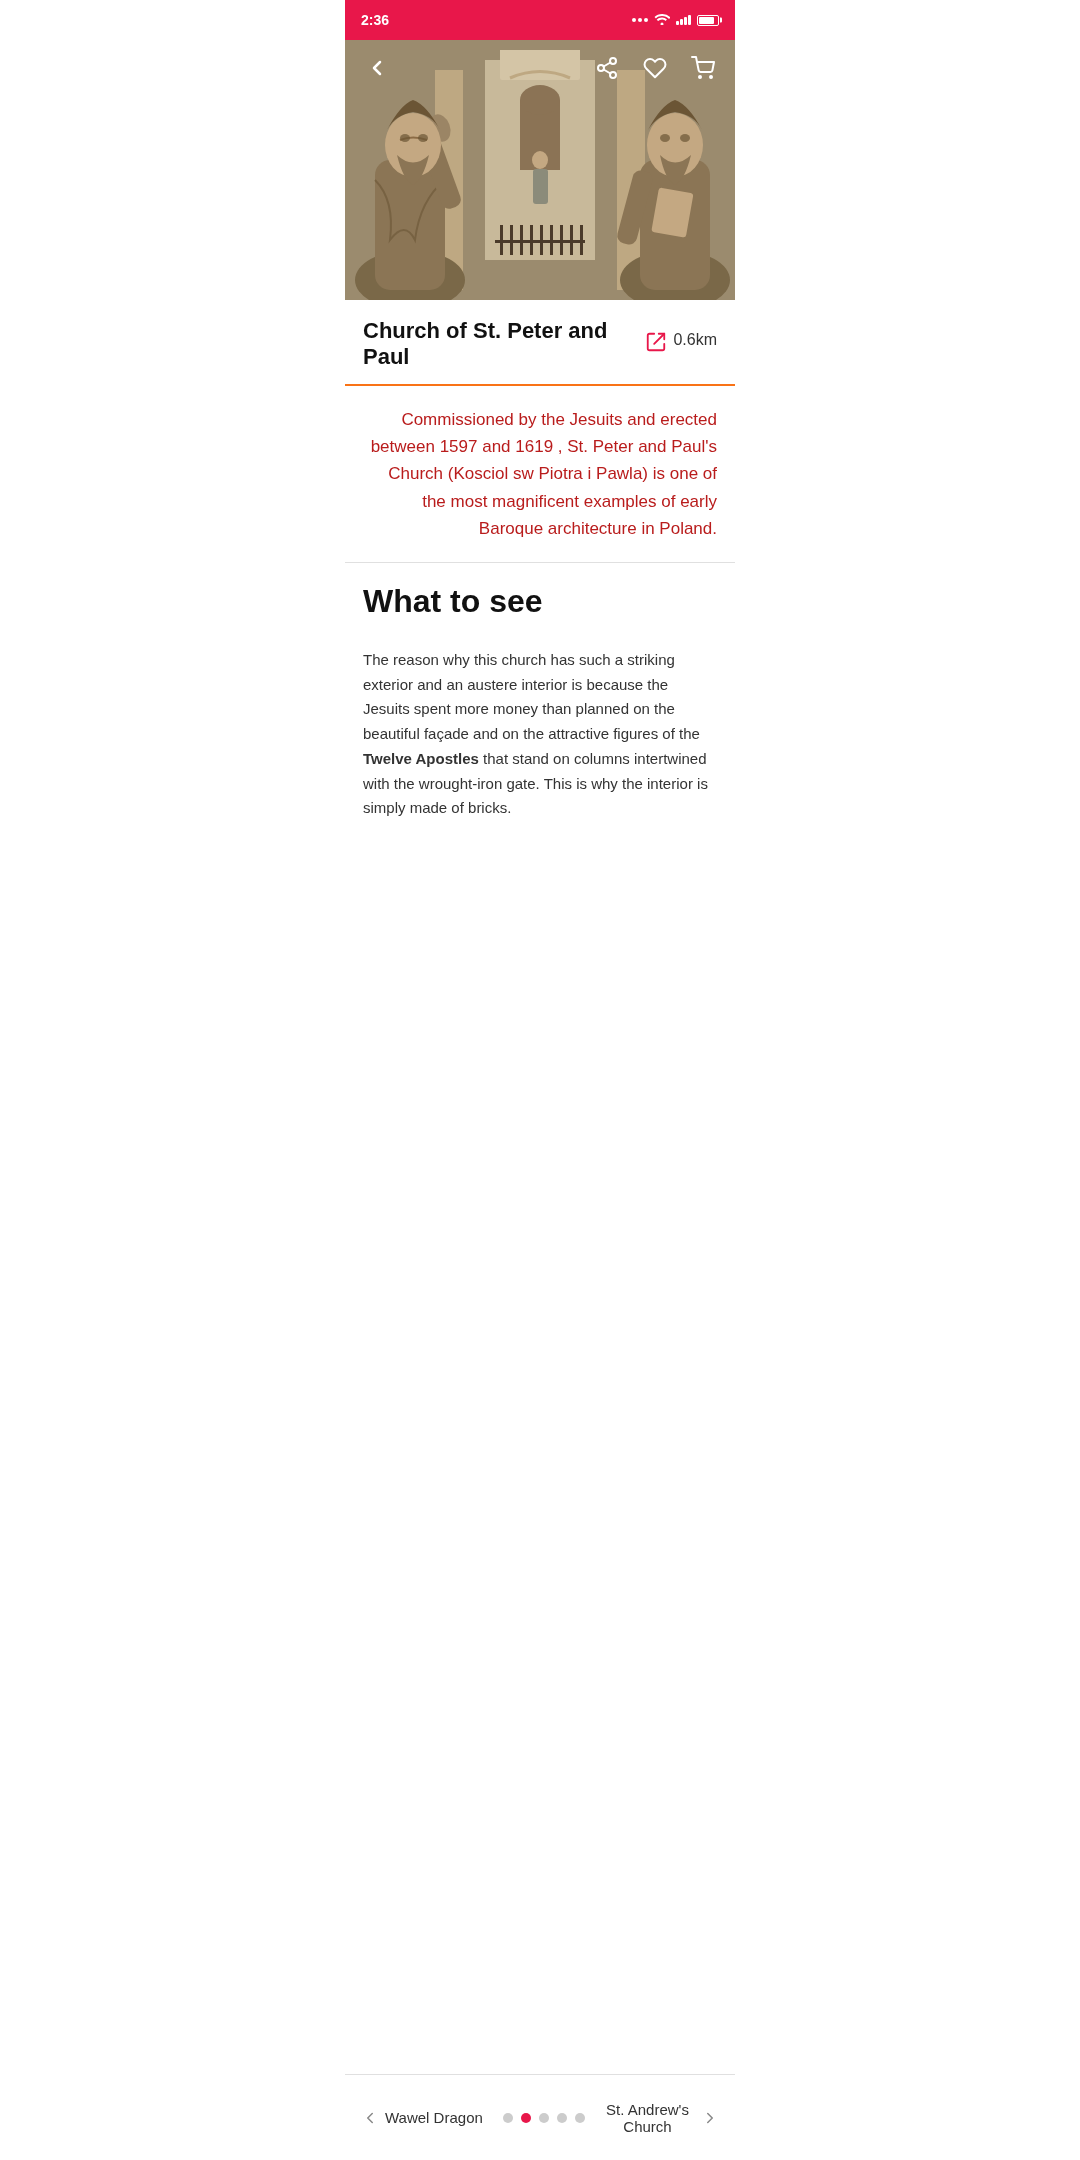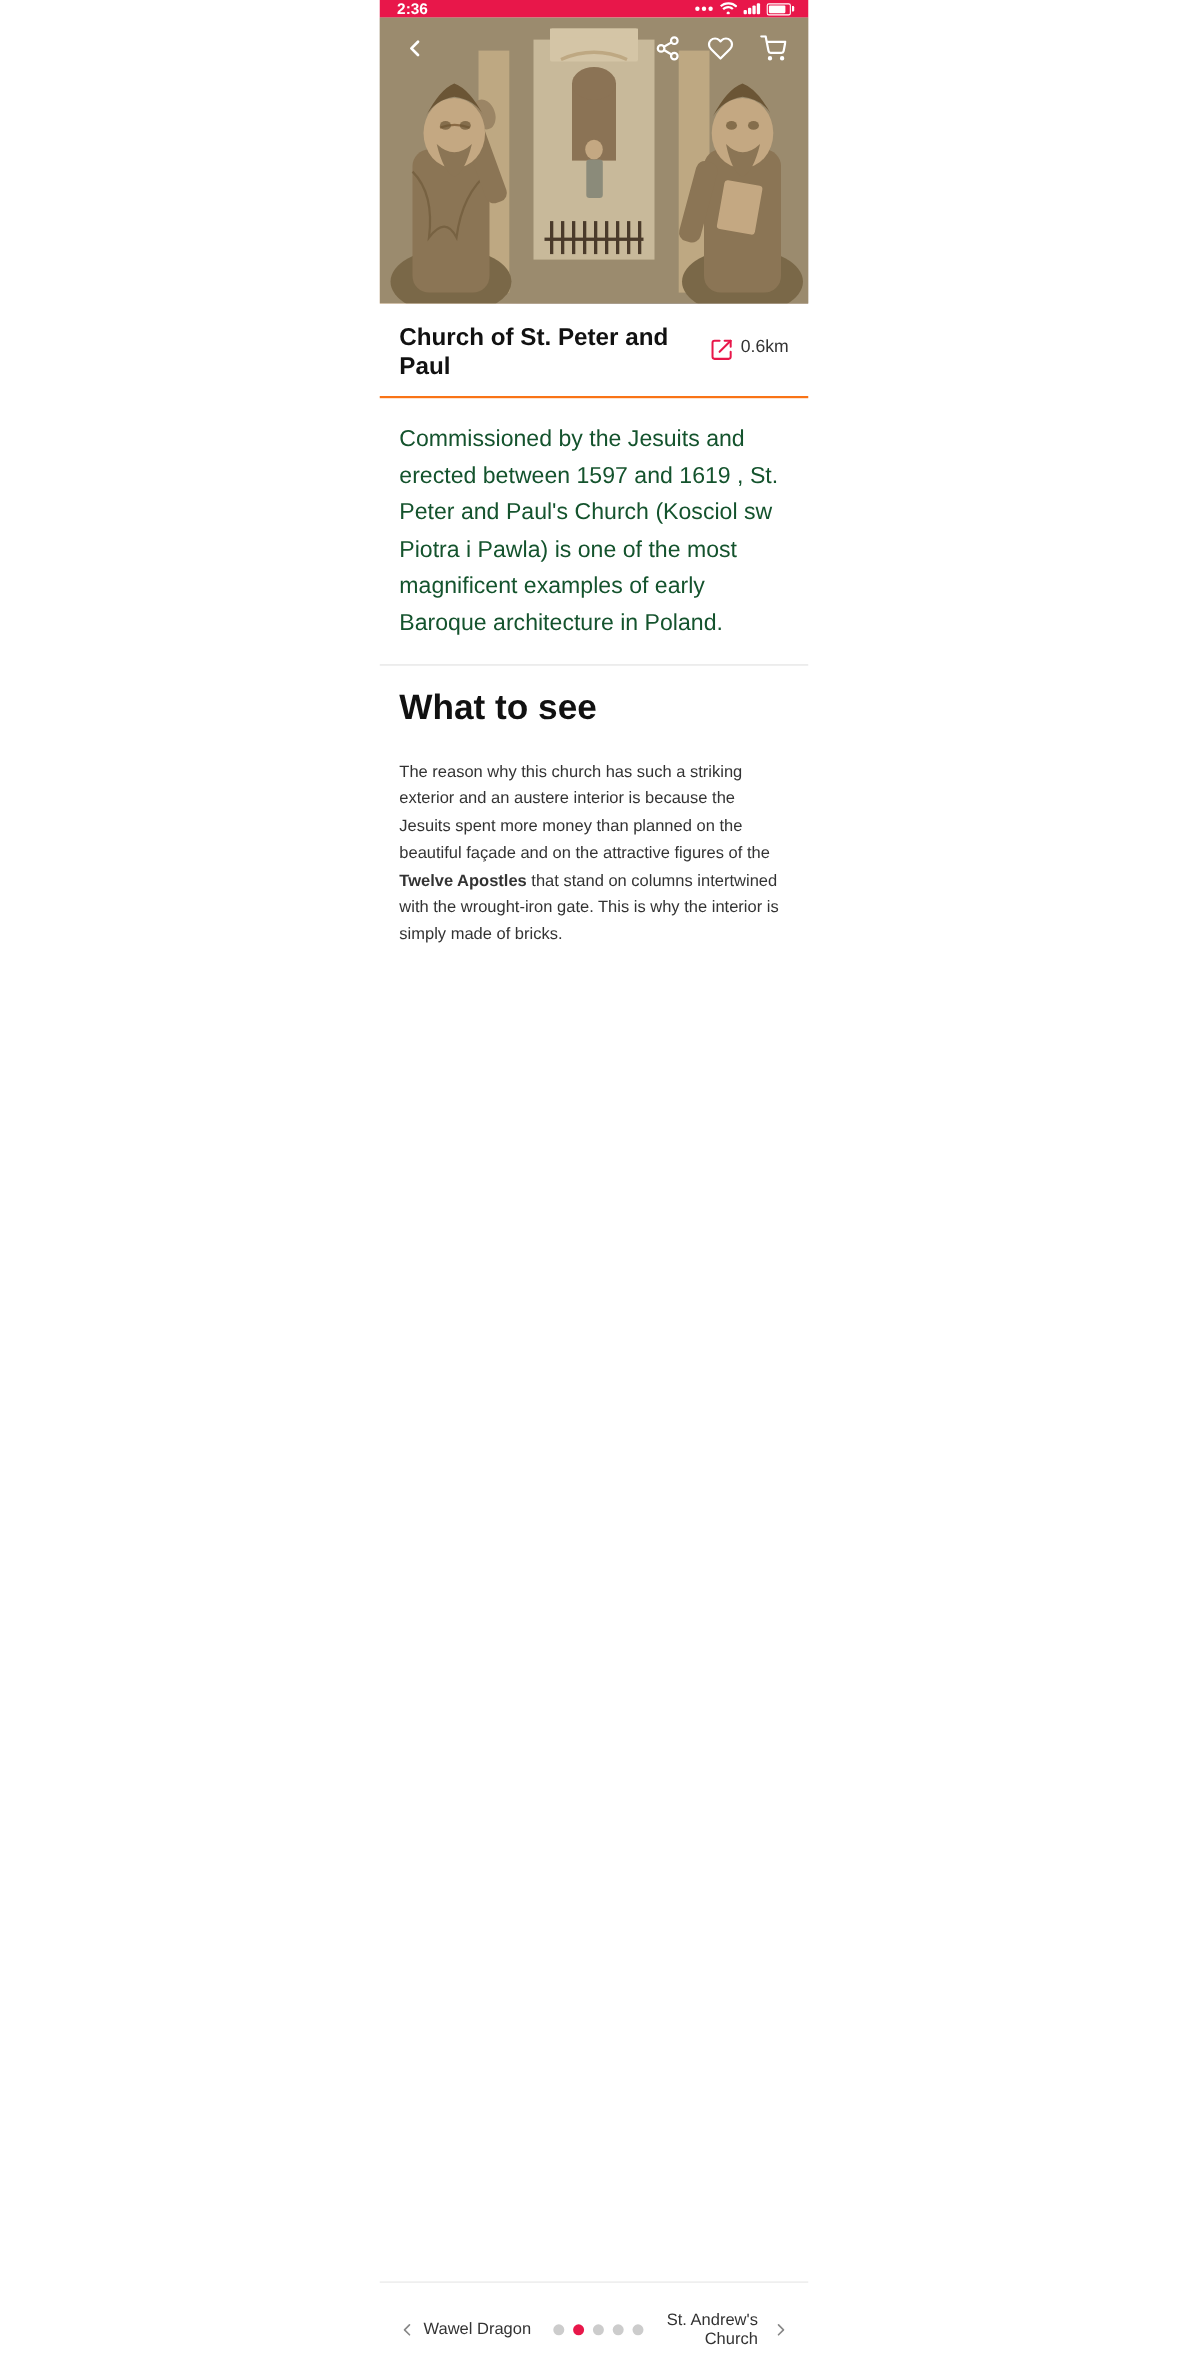--- a/index.html
+++ b/index.html
@@ -17,21 +17,21 @@
     
     .status-bar {
       background: #e8174a;
       color: #fff;
       display: flex;
       justify-content: space-between;
       align-items: center;
       padding: 6px 16px;
       font-size: 14px;
       font-weight: 600;
-      height: 16px;
+      height: 40px;
     }
 
     .status-bar-right {
       display: flex;
       align-items: center;
       gap: 6px;
     }
 
     .status-dots {
       display: flex;
@@ -114,23 +114,24 @@
       color: #333;
     }
 
     
     .description-section {
       padding: 20px 18px 20px;
       border-bottom: 1px solid #e0e0e0;
     }
 
     .description-text {
-      font-size: 21px;
+      font-size: 17px;
       line-height: 1.6;
-      color: #14532d;
+      color: #b91c1c;
+      text-align: right;
     }
 
     
     .what-to-see-section {
       padding: 20px 18px 20px;
     }
 
     .section-heading {
       font-size: 32px;
       font-weight: 700;
@@ -436,21 +437,21 @@
 
   <div class="nav-dots">
     <div class="nav-dot"></div>
     <div class="nav-dot active"></div>
     <div class="nav-dot"></div>
     <div class="nav-dot"></div>
     <div class="nav-dot"></div>
   </div>
 
   <div style="display:flex;align-items:center;">
-    <span class="nav-next-label" style="text-align:right;">
+    <span class="nav-next-label" style="text-align:center;">
       St. Andrew's<br>Church
     </span>
     <button class="nav-arrow-btn" style="margin-left:6px;">
       <svg width="18" height="18" viewBox="0 0 24 24" fill="none" stroke="#888" stroke-width="2" stroke-linecap="round" stroke-linejoin="round">
         <polyline points="9 18 15 12 9 6"></polyline>
       </svg>
     </button>
   </div>
 </div>
 

